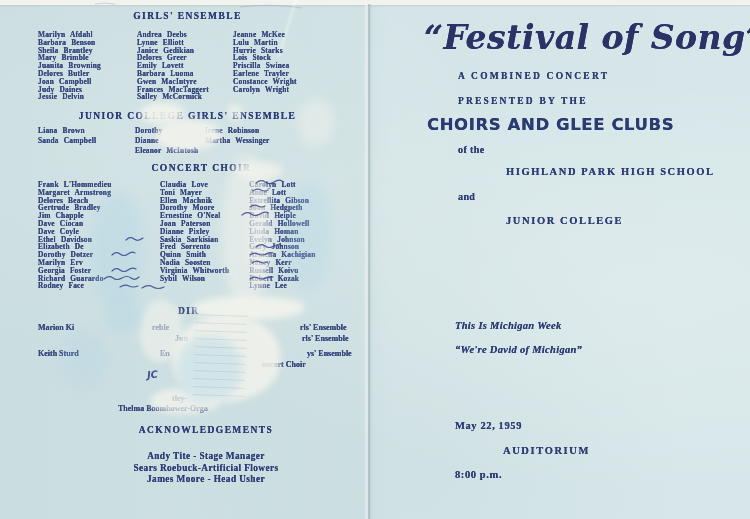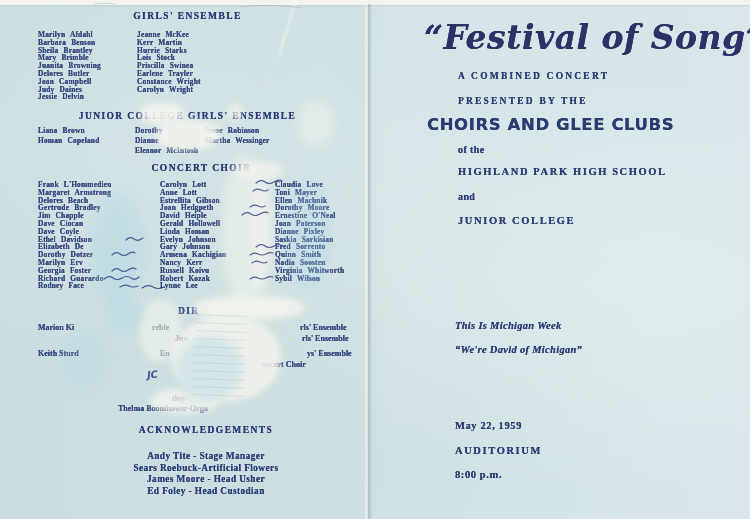--- a/index.html
+++ b/index.html
@@ -24,21 +24,21 @@
       white-space:nowrap;text-shadow:0 0 .4px #36477f;}
   .ack{position:absolute;width:364px;text-align:center;color:#2e3e78;}
   .ack .nm2{font:700 9.3px/11.6px "Liberation Serif",serif;letter-spacing:.4px;
       text-shadow:0 0 .4px #2e3e78;}
   
   .rp{position:absolute;color:#2e3d74;white-space:nowrap;text-shadow:0 0 .4px #2e3d74;}
   .title{font:700 italic 33px "DejaVu Serif",serif;color:#2a3266;letter-spacing:.5px;}
   .caps-sm{font:700 9.5px "Liberation Serif",serif;letter-spacing:2.2px;}
   .org{font:700 16.5px "DejaVu Sans",sans-serif;letter-spacing:.6px;color:#2b3a70;}
   .lower{font:700 10px "Liberation Serif",serif;letter-spacing:.4px;}
-  .caps-md{font:700 10.5px "Liberation Serif",serif;letter-spacing:1.6px;}
+  .caps-md{font:700 10.5px "Liberation Serif",serif;letter-spacing:1.6px;margin-left:48px;}
   .ital{font:700 italic 10.5px "Liberation Serif",serif;letter-spacing:.3px;}
   .plain{font:700 10.5px "Liberation Serif",serif;letter-spacing:.6px;}
   
   .dmg{position:absolute;filter:blur(3px);border-radius:48% 52% 55% 45%/55% 45% 50% 50%;}
   .white{background:#f2f3ec;}
   .blue{background:#abd5e7;}
   .ghost{position:absolute;background:repeating-linear-gradient(180deg,
       rgba(110,125,150,0) 0 3px, rgba(110,125,150,.30) 3px 4.5px, rgba(110,125,150,0) 4.5px 8px);
       filter:blur(.6px);opacity:.55;transform:rotate(2deg);}
   .fold{position:absolute;left:364px;top:4px;width:9px;height:515px;
@@ -67,37 +67,48 @@
           <div class="nm">Marilyn Afdahl</div>
           <div class="nm">Barbara Benson</div>
           <div class="nm">Sheila Brantley</div>
           <div class="nm">Mary Brimble</div>
           <div class="nm">Juanita Browning</div>
           <div class="nm">Delores Butler</div>
           <div class="nm">Joan Campbell</div>
           <div class="nm">Judy Daines</div>
           <div class="nm">Jessie Delvin</div>
         </div>
+      <div class="col" style="width:96px;">
+          <div class="nm">Andrea Deebs</div>
+          <div class="nm">Lynne Elliott</div>
+          <div class="nm">Janice Gedikian</div>
+          <div class="nm">Delores Greer</div>
+          <div class="nm">Emily Lovett</div>
+          <div class="nm">Barbara Luoma</div>
+          <div class="nm">Gwen MacIntyre</div>
+          <div class="nm">Frances MacTaggert</div>
+          <div class="nm">Salley McCormick</div>
+        </div>
       <div class="col">
           <div class="nm">Jeanne McKee</div>
-          <div class="nm">Kerr Martin</div>
+          <div class="nm">Lulu Martin</div>
           <div class="nm">Hurrie Starks</div>
           <div class="nm">Lois Stock</div>
           <div class="nm">Priscilla Swinea</div>
           <div class="nm">Earlene Trayler</div>
           <div class="nm">Constance Wright</div>
           <div class="nm">Carolyn Wright</div>
         </div>
     </div>
 
     <div class="lh" style="left:0;top:111px;">JUNIOR COLLEGE GIRLS' ENSEMBLE</div>
     <div class="cols jc" style="left:38px;top:126px;">
       <div class="col" style="width:97px;">
           <div class="nm">Liana Brown</div>
-          <div class="nm">Homan Copeland</div>
+          <div class="nm">Sanda Campbell</div>
         </div>
       <div class="col" style="width:70px;">
           <div class="nm">Dorothy</div>
           <div class="nm">Dianne</div>
           <div class="nm">Eleanor McIntosh</div>
         </div>
       <div class="col">
           <div class="nm">Irene Robinson</div>
           <div class="nm">Martha Wessinger</div>
         </div>
@@ -114,51 +125,51 @@
           <div class="nm">Dave Ciocan</div>
           <div class="nm">Dave Coyle</div>
           <div class="nm">Ethel Davidson</div>
           <div class="nm">Elizabeth De</div>
           <div class="nm">Dorothy Dotzer</div>
           <div class="nm">Marilyn Erv</div>
           <div class="nm">Georgia Foster</div>
           <div class="nm">Richard Guarardo</div>
           <div class="nm">Rodney Face</div>
         </div>
+      <div class="col">
+          <div class="nm">Claudia Love</div>
+          <div class="nm">Toni Mayer</div>
+          <div class="nm">Ellen Machnik</div>
+          <div class="nm">Dorothy Moore</div>
+          <div class="nm">Ernestine O'Neal</div>
+          <div class="nm">Joan Paterson</div>
+          <div class="nm">Dianne Pixley</div>
+          <div class="nm">Saskia Sarkisian</div>
+          <div class="nm">Fred Sorrento</div>
+          <div class="nm">Quinn Smith</div>
+          <div class="nm">Nadia Soosten</div>
+          <div class="nm">Virginia Whitworth</div>
+          <div class="nm">Sybil Wilson</div>
+        </div>
       <div class="col" style="width:95px;">
           <div class="nm">Carolyn Lott</div>
           <div class="nm">Anne Lott</div>
           <div class="nm">Estrellita Gibson</div>
           <div class="nm">Joan Hedgpeth</div>
           <div class="nm">David Heiple</div>
           <div class="nm">Gerald Hollowell</div>
           <div class="nm">Linda Homan</div>
           <div class="nm">Evelyn Johnson</div>
           <div class="nm">Gary Johnson</div>
           <div class="nm">Armena Kachigian</div>
           <div class="nm">Nancy Kerr</div>
           <div class="nm">Russell Koivu</div>
           <div class="nm">Robert Kozak</div>
           <div class="nm">Lynne Lee</div>
         </div>
-      <div class="col">
-          <div class="nm">Claudia Love</div>
-          <div class="nm">Toni Mayer</div>
-          <div class="nm">Ellen Machnik</div>
-          <div class="nm">Dorothy Moore</div>
-          <div class="nm">Ernestine O'Neal</div>
-          <div class="nm">Joan Paterson</div>
-          <div class="nm">Dianne Pixley</div>
-          <div class="nm">Saskia Sarkisian</div>
-          <div class="nm">Fred Sorrento</div>
-          <div class="nm">Quinn Smith</div>
-          <div class="nm">Nadia Soosten</div>
-          <div class="nm">Virginia Whitworth</div>
-          <div class="nm">Sybil Wilson</div>
-        </div>
     </div>
 
     <div class="frag" style="left:178px;top:306px;letter-spacing:1.4px;font-size:9.5px;">DIR</div>
     <div class="frag" style="left:38px;top:323px;">Marion Ki</div>
     <div class="frag" style="left:152px;top:323px;">reble</div>
     <div class="frag" style="left:300px;top:323px;">rls' Ensemble</div>
     <div class="frag" style="left:175px;top:334px;">Jun</div>
     <div class="frag" style="left:302px;top:334px;">rls' Ensemble</div>
     <div class="frag" style="left:38px;top:349px;">Keith Sturd</div>
     <div class="frag" style="left:160px;top:349px;">En</div>
@@ -167,21 +178,20 @@
     <div class="hw" style="left:147px;top:369px;">JC</div>
     <div class="frag" style="left:172px;top:394px;">tley-</div>
     <div class="frag" style="left:118px;top:404px;">Thelma Boomhower-Orga</div>
 
     <div class="ack" style="left:0;top:425px;padding-left:24px;">
       <div class="lh" style="position:static;width:auto;">ACKNOWLEDGEMENTS</div>
       <div style="margin-top:16px;">
           <div class="nm2">Andy Tite - Stage Manager</div>
           <div class="nm2">Sears Roebuck-Artificial Flowers</div>
           <div class="nm2">James Moore - Head Usher</div>
-          <div class="nm2">Ed Foley - Head Custodian</div>
         </div>
     </div>
   </div>
 
   <div>
     <div class="dmg white" style="left:140px;top:103px;width:44px;height:21px;opacity:.92;"></div>
     <div class="dmg white" style="left:228px;top:104px;width:14px;height:16px;opacity:.75;"></div>
     <div class="dmg white" style="left:156px;top:120px;width:64px;height:30px;opacity:.9;"></div>
     <div class="dmg white" style="left:222px;top:156px;width:48px;height:148px;opacity:.5;filter:blur(5px);"></div>
     <div class="dmg white" style="left:236px;top:162px;width:46px;height:18px;opacity:.8;"></div>

